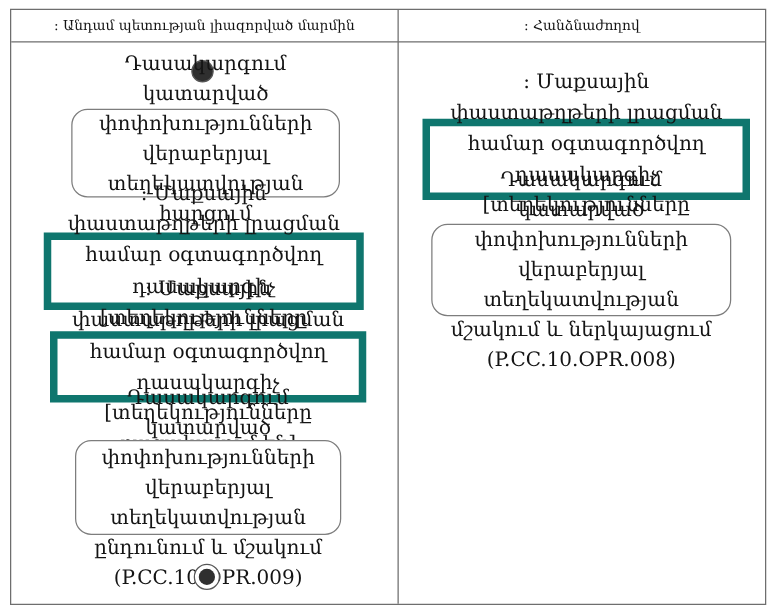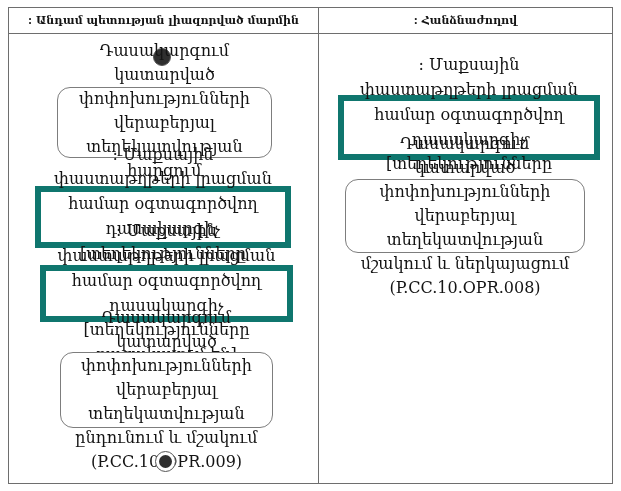--- a/index.html
+++ b/index.html
@@ -22,21 +22,20 @@
     width: 603px; height: 475px;
     border: 1px solid #6e6e6e;
     background: #ffffff;
   }
   .header-row {
     position: absolute;
     left: 0; top: 0; right: 0;
     height: 25px;
     border-bottom: 1px solid #6e6e6e;
     display: flex;
-    font-weight: bold;
   }
   .lane-header {
     display: flex;
     align-items: center;
     justify-content: center;
     font-size: 11px;
     white-space: nowrap;
   }
   .lane-header.l0 { width: 309px; border-right: 1px solid #6e6e6e; }
   .lane-header.l1 { flex: 1; justify-content: center; }

